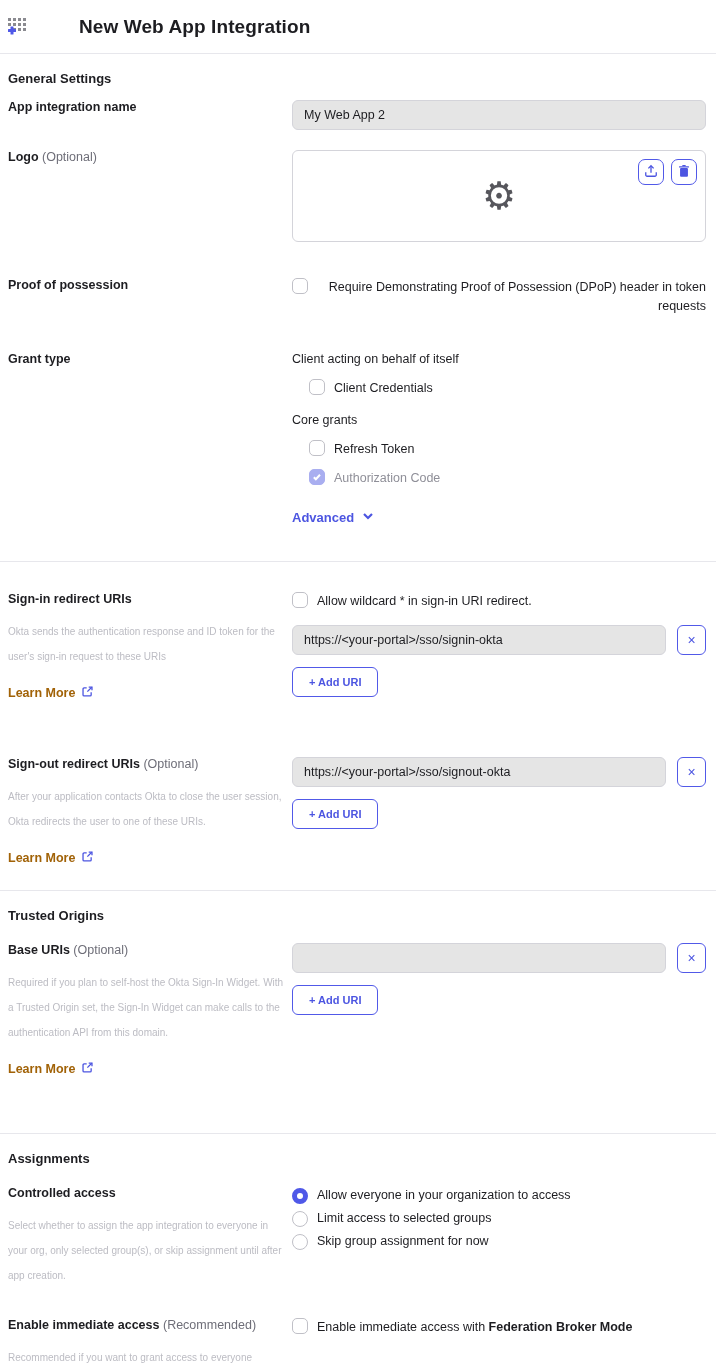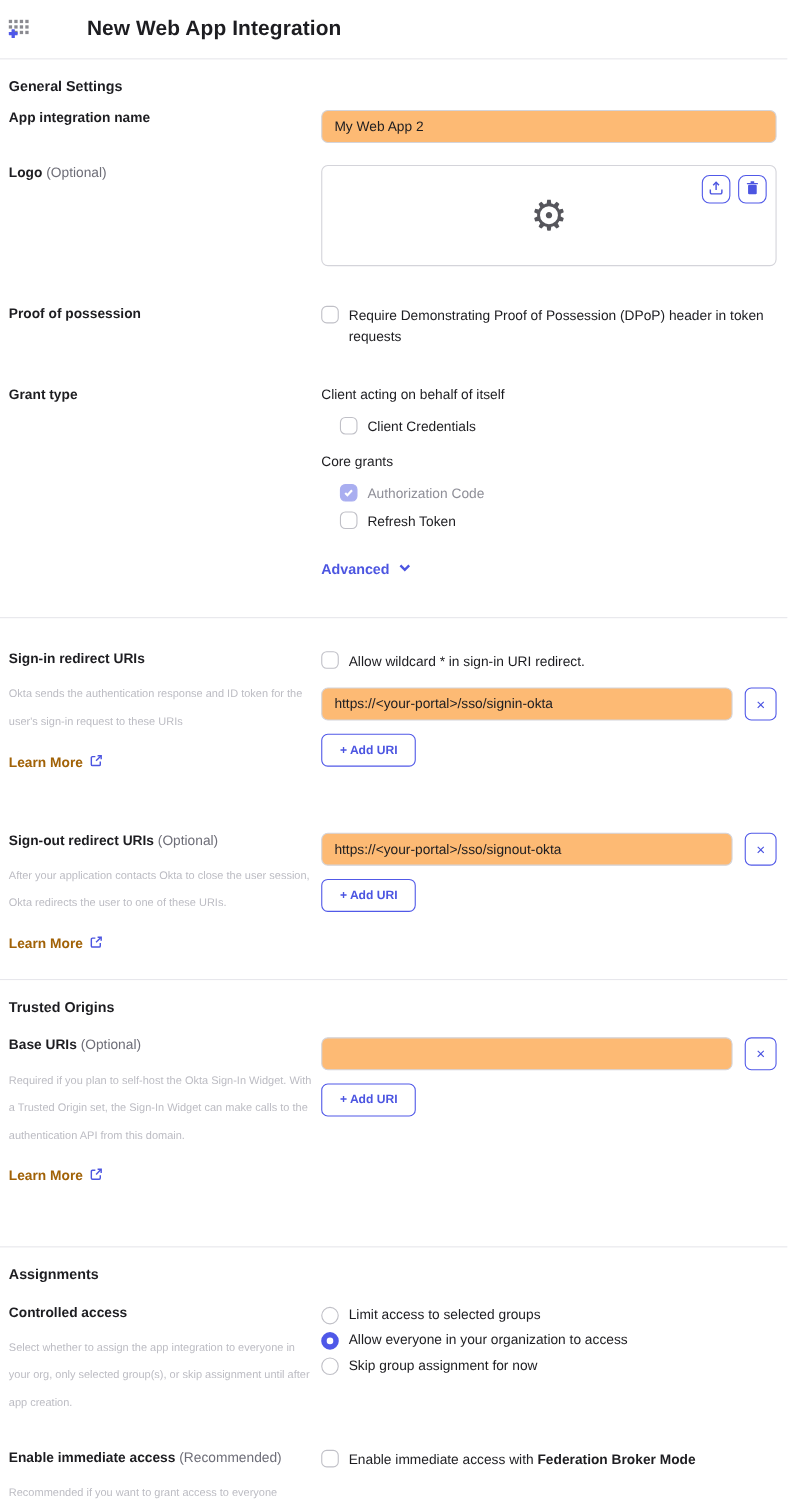--- a/index.html
+++ b/index.html
@@ -27,21 +27,21 @@
   .optional { color: #6e6e78; font-weight: normal; }
   .desc { color: #bcbcc3; font-size: 10px; line-height: 25px; margin-top: 13px; max-width: 278px; }
   .learn-more { display: inline-flex; align-items: center; gap: 6px; color: #a16207;
                 font-weight: bold; font-size: 12.5px; margin-top: 16px; text-decoration: none; cursor: pointer; }
   .ext-svg { width: 13px; height: 13px; stroke: #4c55e1; fill: none; stroke-width: 1.6; }
 
   
   .text-input {
     width: 100%; height: 30px; border: 1px solid #d4d4da; border-radius: 6px;
     padding: 0 11px; font-size: 12.5px; font-family: "Liberation Sans", sans-serif;
-    color: #1d1d21; outline: none; background: #fdba74;
+    color: #1d1d21; outline: none; background: #e5e5e5;
   }
   .uri-row { display: flex; align-items: center; gap: 11px; }
   .uri-row .text-input { flex: 1; }
   .x-btn {
     width: 29px; height: 30px; flex: none; border: 1px solid #5159e8; border-radius: 6px;
     background: #fff; color: #4c55e1; font-size: 14px; line-height: 1; cursor: pointer;
     display: flex; align-items: center; justify-content: center; font-family: "Liberation Sans", sans-serif;
   }
   .add-uri-btn {
     margin-top: 12px; border: 1px solid #5159e8; border-radius: 6px; background: #fff;
@@ -53,21 +53,21 @@
   .logo-box { position: relative; border: 1px solid #d4d4da; border-radius: 6px; height: 92px;
               display: flex; align-items: center; justify-content: center; }
   .logo-actions { position: absolute; top: 8px; right: 8px; display: flex; gap: 7px; }
   .icon-btn { width: 26px; height: 26px; border: 1px solid #5159e8; border-radius: 7px; background: #fff;
               display: flex; align-items: center; justify-content: center; cursor: pointer; padding: 0; }
   .icon-btn svg { width: 14px; height: 14px; }
   .gear-glyph { font-size: 38px; color: #56565c; line-height: 1;
                 font-family: "DejaVu Sans", sans-serif; }
 
   
-  .checkbox-row { display: flex; align-items: flex-start; gap: 9px; font-size: 12.5px; line-height: 17px; }
+  .checkbox-row { display: flex; align-items: flex-start; gap: 9px; font-size: 12.5px; line-height: 17px; text-align: right; }
   .checkbox { width: 16px; height: 16px; flex: none; border: 1px solid #c0c0c7; border-radius: 5px;
               background: #fff; cursor: pointer; display: flex; align-items: center; justify-content: center; }
   .checkbox.checked { background: #a9aef0; border-color: #a9aef0; }
   .checkbox svg { width: 10px; height: 10px; stroke: #fff; stroke-width: 2.4; fill: none; }
   .cb-label { cursor: pointer; max-width: 392px; line-height: 19px; }
   .cb-label.muted { color: #8f8f98; }
 
   .radio-row { display: flex; align-items: center; gap: 9px; margin-bottom: 4px; line-height: 19px; }
   .radio { width: 16px; height: 16px; flex: none; border: 1px solid #c0c0c7; border-radius: 50%;
            background: #fff; cursor: pointer; }
@@ -164,31 +164,31 @@
 
   <div class="row mt-36">
     <div class="row-label">Grant type</div>
     <div>
       <div class="grant-group-label">Client acting on behalf of itself</div>
       <div class="checkbox-row grant-option">
         <span class="checkbox"></span>
         <span class="cb-label">Client Credentials</span>
       </div>
       <div class="grant-group-label" style="margin-top:15px;">Core grants</div>
+      <div class="checkbox-row grant-option">
+        <span class="checkbox"></span>
+        <span class="cb-label">Refresh Token</span>
+      </div>
       <div class="checkbox-row grant-option" style="margin-bottom:6px;">
         <span class="checkbox checked">
           <svg viewBox="0 0 12 12">
               <path d="M2.2 6.3l2.4 2.4 5-5.4"></path>
             </svg>
         </span>
         <span class="cb-label muted">Authorization Code</span>
-      </div>
-      <div class="checkbox-row grant-option">
-        <span class="checkbox"></span>
-        <span class="cb-label">Refresh Token</span>
       </div>
       <div class="advanced-link">
         <span>Advanced</span>
         <span>
           <svg class="chev-svg" viewBox="0 0 12 12">
               <path d="M2 4l4 4 4-4"></path>
             </svg>
         </span>
       </div>
     </div>
@@ -292,26 +292,26 @@
 
   <div class="section-heading">Assignments</div>
 
   <div class="row mt-20">
     <div>
       <div class="row-label">Controlled access</div>
       <div class="desc">Select whether to assign the app integration to everyone in your org, only selected group(s), or skip assignment until after app creation.</div>
     </div>
     <div>
       <div class="radio-row">
+        <span class="radio selected"></span>
+        <span>Allow everyone in your organization to access</span>
+      </div>
+      <div class="radio-row">
         <span class="radio"></span>
         <span>Limit access to selected groups</span>
-      </div>
-      <div class="radio-row">
-        <span class="radio selected"></span>
-        <span>Allow everyone in your organization to access</span>
       </div>
       <div class="radio-row">
         <span class="radio"></span>
         <span>Skip group assignment for now</span>
       </div>
     </div>
   </div>
 
   <div class="row mt-30">
     <div>

